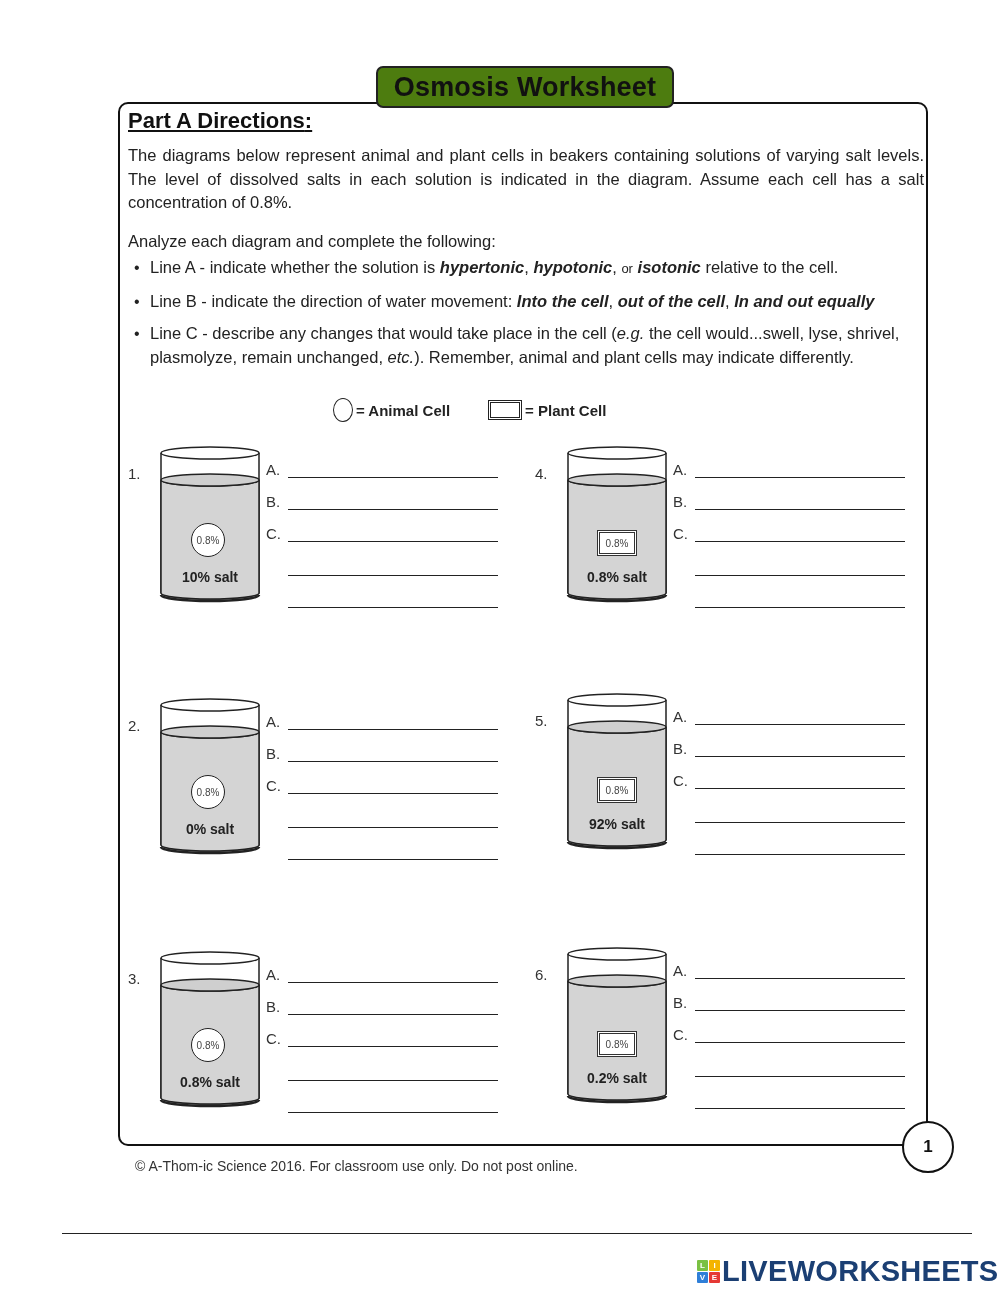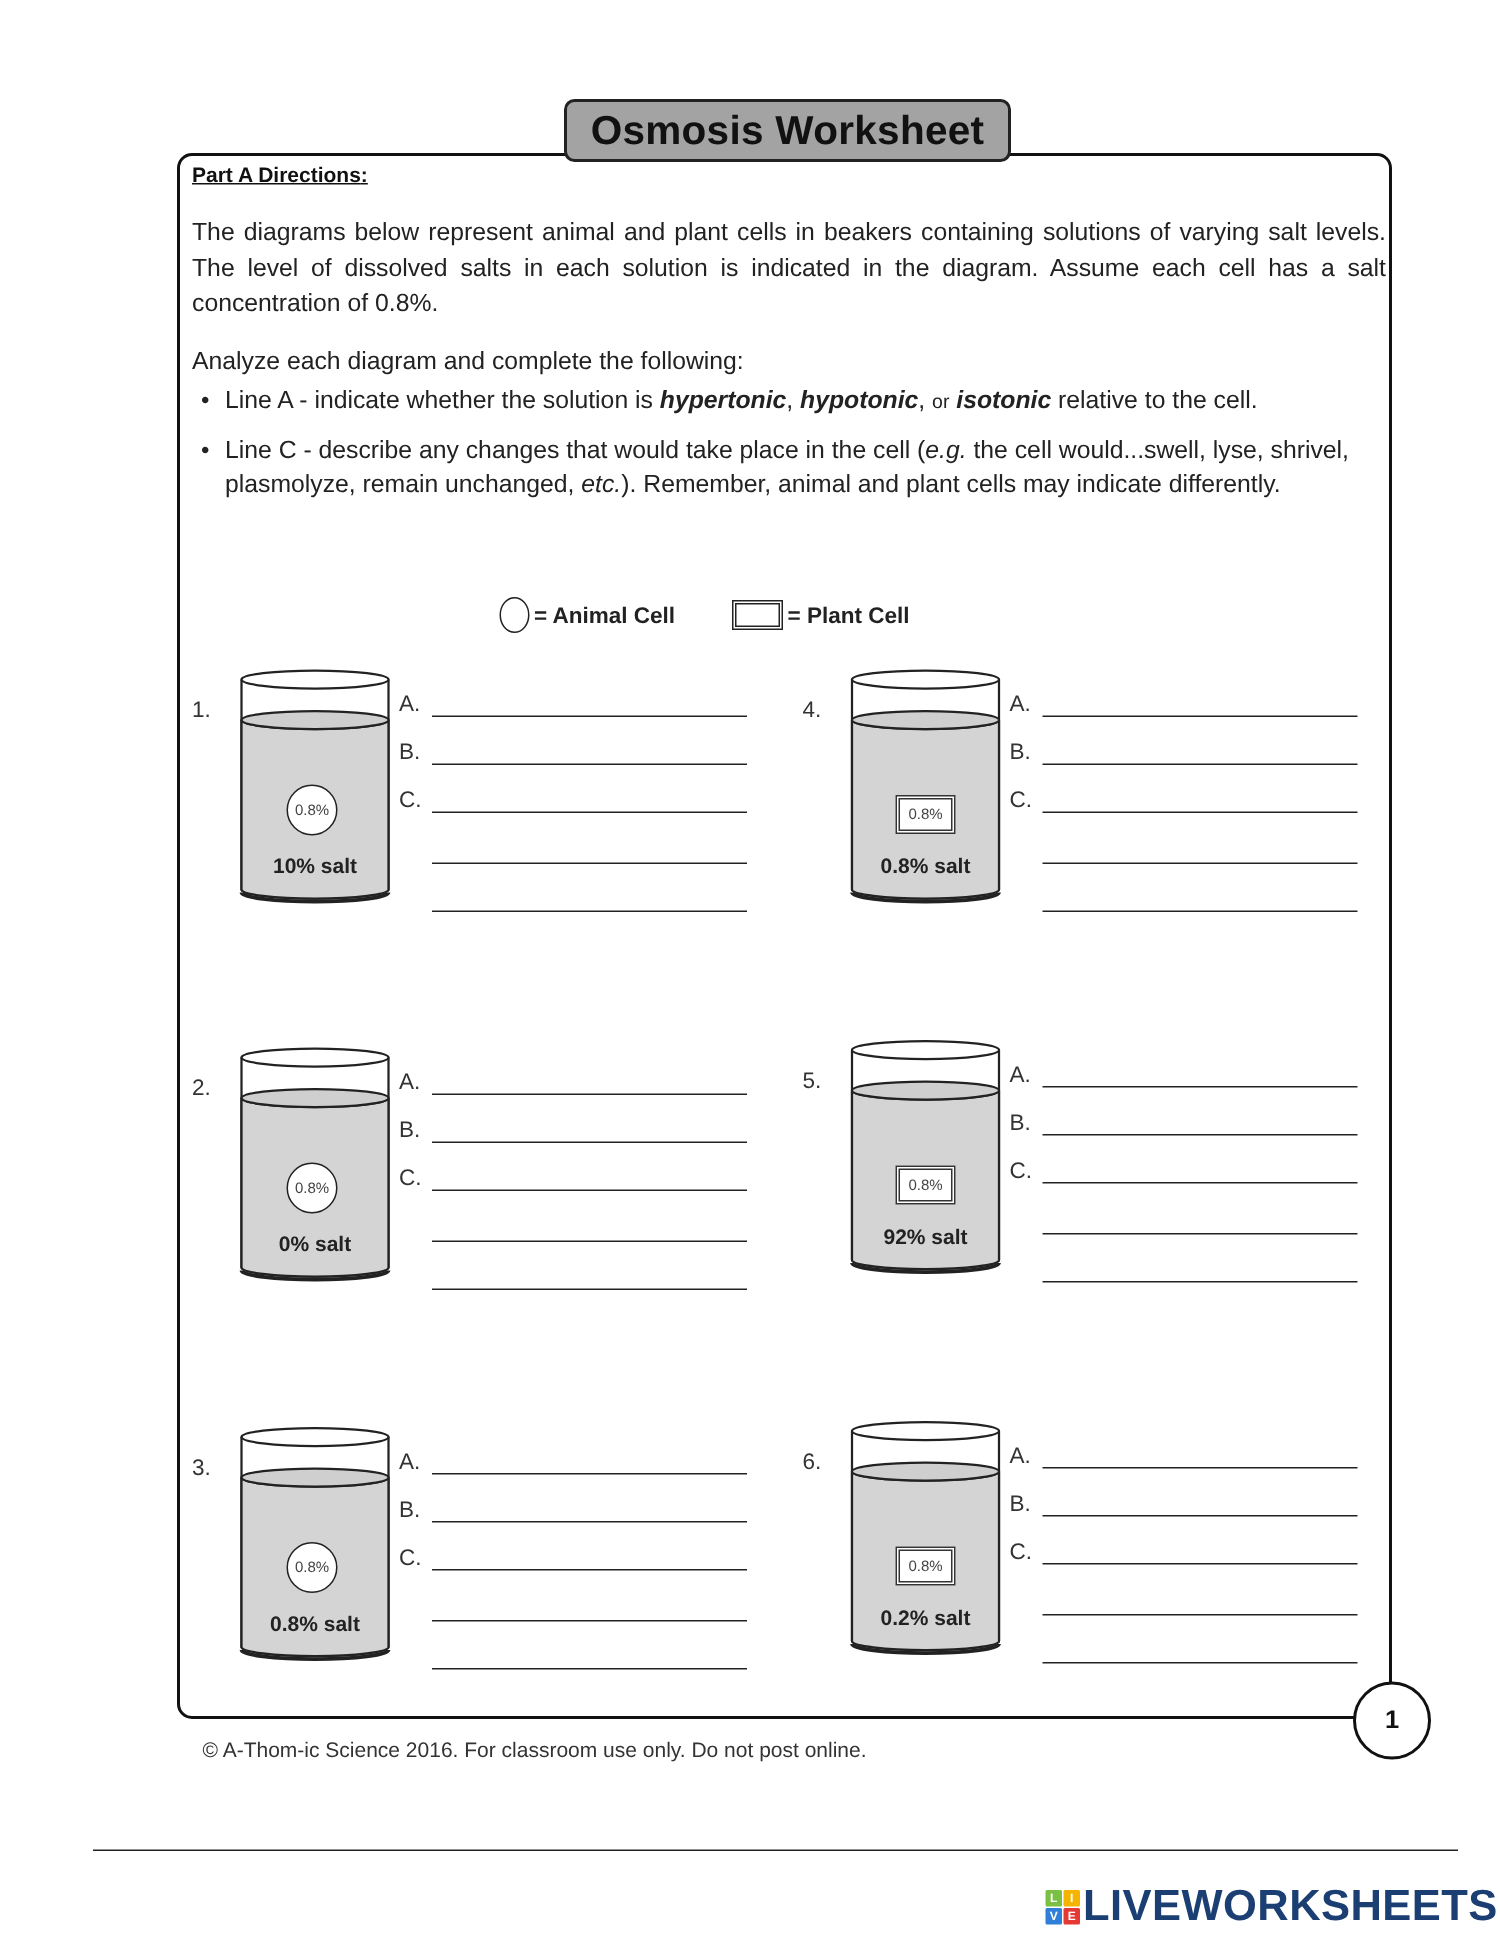--- a/index.html
+++ b/index.html
@@ -1,24 +1,24 @@
 <!DOCTYPE html>
 <html><head>
 <meta charset="utf-8">
 <style>
   html, body { margin: 0; padding: 0; background: #ffffff; }
   body { width: 1000px; height: 1291px; position: relative; overflow: hidden;
          font-family: "Liberation Sans", sans-serif; color: #1a1a1a; }
   .frame { position: absolute; left: 118px; top: 102px; width: 810px; height: 1044px;
            border: 2.5px solid #111; border-radius: 10px; box-sizing: border-box; }
   .title-box { position: absolute; left: 376px; top: 66px; width: 298px; height: 42px;
-               background: #a3a3a3; border: 2px solid #222; border-radius: 7px; box-sizing: border-box;
+               background: #4d7c0f; border: 2px solid #222; border-radius: 7px; box-sizing: border-box;
                display: flex; align-items: center; justify-content: center; z-index: 2; }
   .title-box span { font-size: 27px; font-weight: bold; color: #111; letter-spacing: 0.2px; }
-  .section-heading { position: absolute; left: 128px; top: 108px; font-size: 14px; font-weight: bold;
+  .section-heading { position: absolute; left: 128px; top: 108px; font-size: 22px; font-weight: bold;
                      text-decoration: underline; color: #111; }
   .section-heading .colon { text-decoration: none; }
   .para { position: absolute; left: 128px; width: 796px; font-size: 16.5px; line-height: 23.5px;
           text-align: justify; color: #222; }
   .p1 { top: 144px; }
   .p2 { top: 230px; }
   .bullets { position: absolute; left: 134px; width: 790px; font-size: 16.5px; color: #222; }
   .bullet { position: relative; padding-left: 16px; line-height: 23.5px; margin-bottom: 9px; }
   .bullet::before { content: "\2022"; position: absolute; left: 0; top: 0; font-size: 16px; }
   .bullet b i, .bullet .bi { font-weight: bold; font-style: italic; }
@@ -73,20 +73,23 @@
 <div class="section-heading"><span>Part A Directions</span><span class="colon">:</span></div>
 
 <div class="para p1">The diagrams below represent animal and plant cells in beakers containing solutions of varying salt levels. The level of dissolved salts in each solution is indicated in the diagram. Assume each cell has a salt concentration of 0.8%.</div>
 <div class="para p2">Analyze each diagram and complete the following:</div>
 
 <div class="bullets" style="top:256px;">
   <div class="bullet">
     <span>Line A - indicate whether the solution is </span><span class="bi">hypertonic</span><span>, </span><span class="bi">hypotonic</span><span>, </span><span class="small">or</span><span> </span><span class="bi">isotonic</span><span> relative to the cell.</span>
   </div>
   <div class="bullet">
+    <span>Line B - indicate the direction of water movement: </span><span class="bi">Into the cell</span><span>, </span><span class="bi">out of the cell</span><span>, </span><span class="bi">In and out equally</span>
+  </div>
+  <div class="bullet">
     <span>Line C - describe any changes that would take place in the cell (</span><i>e.g.</i><span> the cell would...swell, lyse, shrivel, plasmolyze, remain unchanged, </span><i>etc.</i><span>). Remember, animal and plant cells may indicate differently.</span>
   </div>
 </div>
 
 <div class="legend">
   <div class="animal-sym"></div>
   <span>= Animal Cell</span>
   <div class="plant-sym"></div>
   <span>= Plant Cell</span>
 </div>

